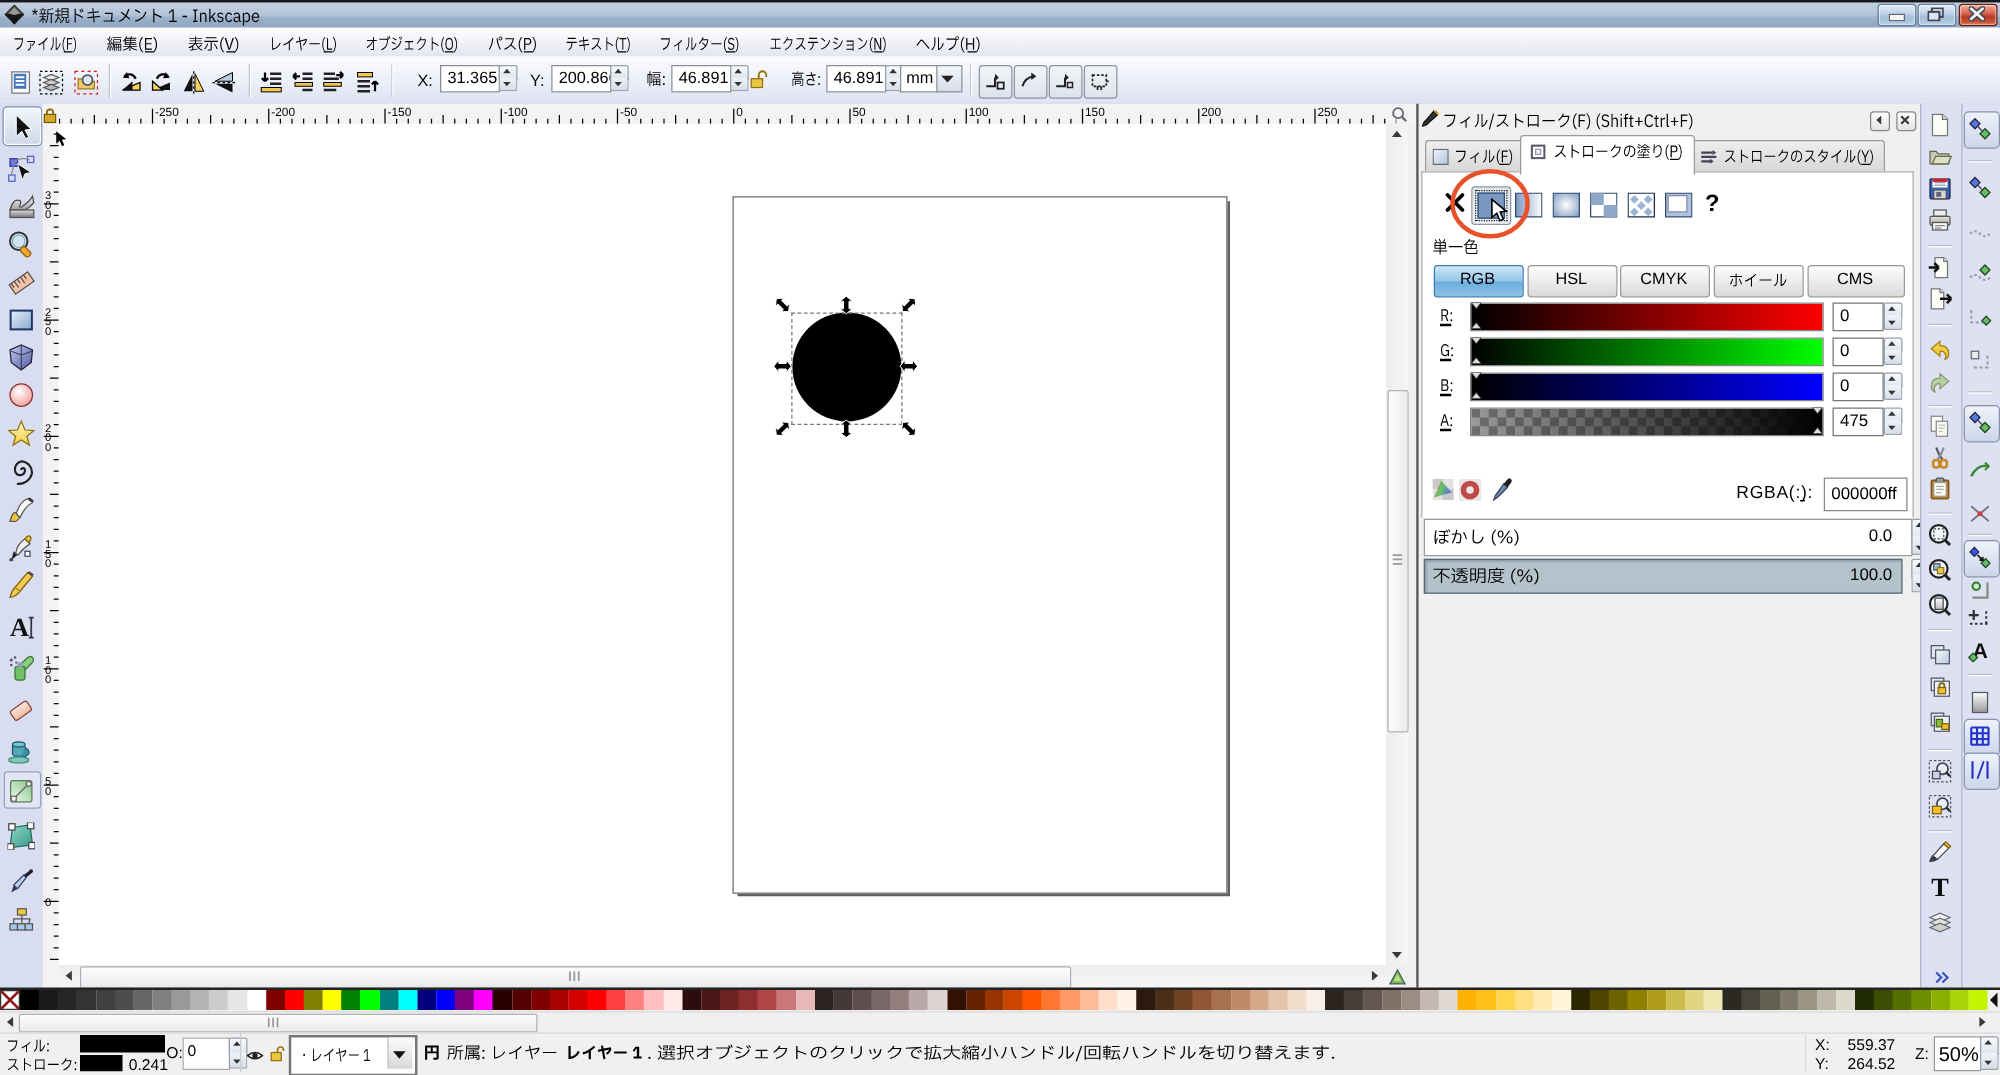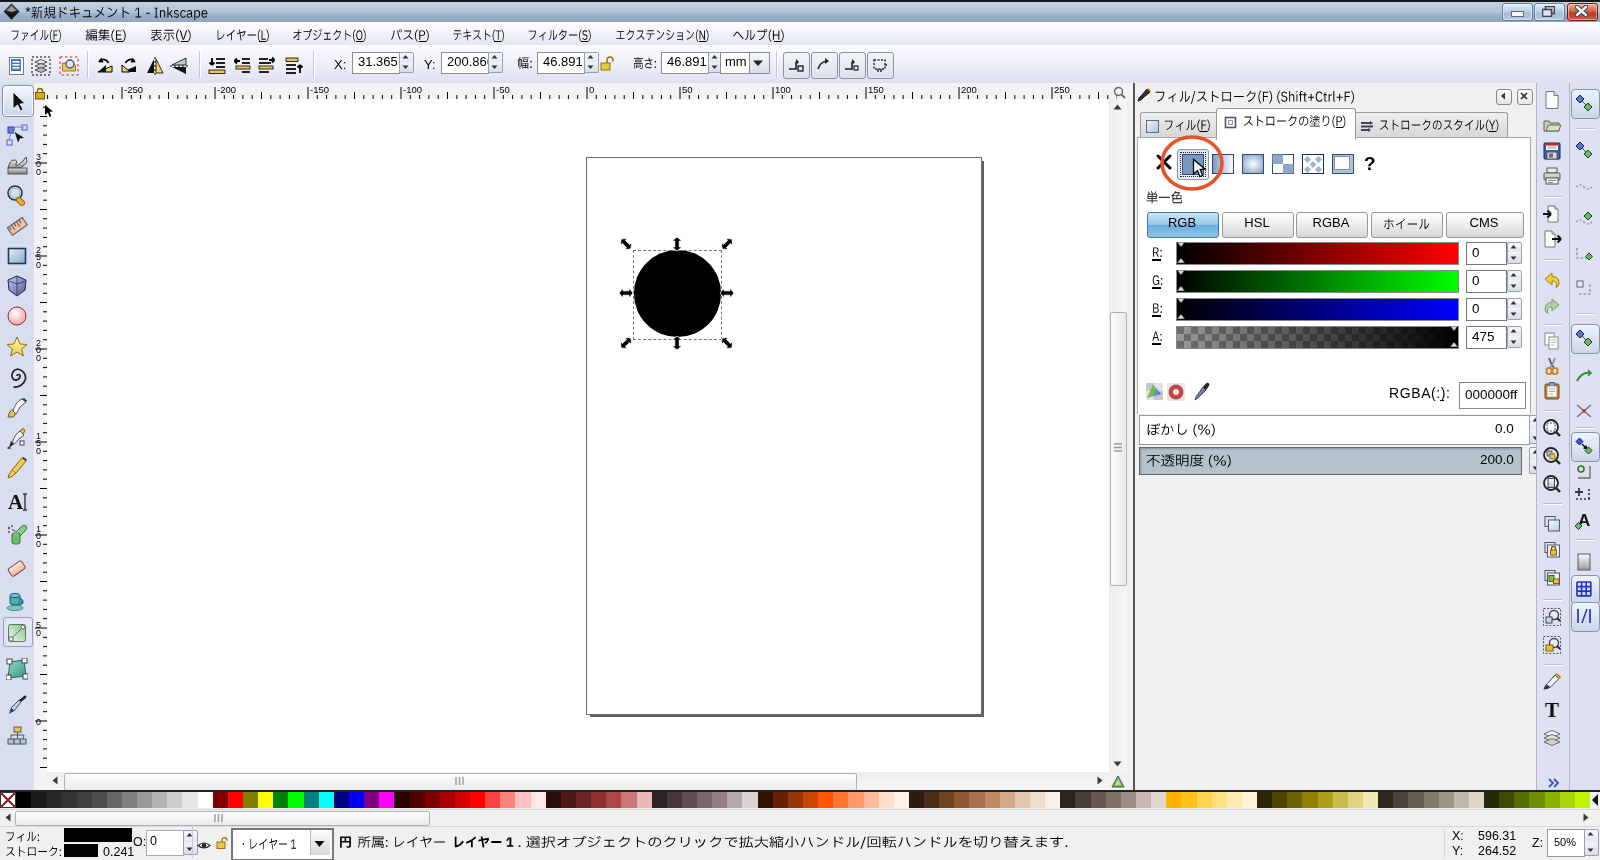--- a/index.html
+++ b/index.html
@@ -780,21 +780,21 @@
       <path d="M1.5 1.5 L1.5 16 L5.5 12.6 L7.8 18.6 L10.6 17.3 L8.2 11.6 L13 11 Z" fill="#fff" stroke="#000" stroke-width="1.3"></path>
     </svg></div>
 <div class="abs" style="left:1146px;top:189px;"><svg width="37" height="17" viewBox="0 -13.5 37 16.9">
       <path d="M6.1 -8.9Q5.6 -10.1 5.0 -11.2L5.7 -11.5Q6.0 -11.0 6.3 -10.4Q6.6 -9.8 6.8 -9.2ZM11.7 -2.1V-1.4H6.5V1.0H5.7V-1.4H0.6V-2.1H5.7V-3.5H1.6V-8.7H8.1Q8.8 -9.8 9.5 -11.3L10.2 -11.0Q9.6 -9.6 9.0 -8.7H10.7V-3.5H6.5V-2.1ZM3.0 -8.8Q2.8 -9.3 2.5 -9.7Q2.2 -10.1 1.8 -10.7L2.5 -11.1Q3.2 -10.1 3.7 -9.2ZM5.7 -6.5V-8.0H2.4V-6.5ZM6.5 -6.5H9.9V-8.0H6.5ZM2.4 -5.8V-4.3H5.7V-5.8ZM6.5 -5.8V-4.3H9.9V-5.8Z M24.0 -4.7H13.0V-5.7H24.0Z M35.2 -2.5 35.9 -2.3V-0.4Q35.9 0.1 35.7 0.4Q35.5 0.6 35.0 0.6H28.7Q27.9 0.6 27.4 0.4Q27.0 0.2 26.8 -0.3Q26.5 -0.8 26.5 -1.7V-6.9Q26.1 -6.5 25.6 -6.2L25.2 -6.9Q26.5 -7.7 27.6 -8.9Q28.7 -10.2 29.3 -11.4L30.1 -11.2Q29.9 -10.7 29.6 -10.2H33.8V-9.6Q33.5 -9.0 33.0 -8.4Q32.5 -7.8 32.0 -7.4H35.4V-3.4H27.3V-1.8Q27.3 -1.1 27.4 -0.8Q27.6 -0.4 27.9 -0.3Q28.2 -0.2 28.9 -0.2H35.2ZM29.0 -9.4Q28.3 -8.4 27.2 -7.4H30.9Q31.4 -7.8 32.0 -8.3Q32.5 -8.9 32.8 -9.4ZM30.5 -6.7H27.3V-4.2H30.5ZM31.3 -4.2H34.6V-6.7H31.3Z" fill="#000"></path>
     </svg></div>
 <div class="abs" style="left:1147px;top:212px;width:70px;height:24px;background:linear-gradient(#cde6f8,#94c5e8 50%,#6aaede 52%,#8fc3e8);border:1px solid #3a7ab0;border-radius:3px"></div>
 <div class="abs" style="left:1147px;top:216px;font-size:13px;width:70px;text-align:center">RGB</div>
 <div class="abs" style="left:1222px;top:212px;width:70px;height:24px;background:linear-gradient(#fefefe,#e8e8e8 60%,#d8d8d8);border:1px solid #999;border-radius:3px"></div>
 <div class="abs" style="left:1222px;top:216px;font-size:13px;width:70px;text-align:center">HSL</div>
 <div class="abs" style="left:1296px;top:212px;width:70px;height:24px;background:linear-gradient(#fefefe,#e8e8e8 60%,#d8d8d8);border:1px solid #999;border-radius:3px"></div>
-<div class="abs" style="left:1296px;top:216px;font-size:13px;width:70px;text-align:center">RGBA</div>
+<div class="abs" style="left:1296px;top:216px;font-size:13px;width:70px;text-align:center">CMYK</div>
 <div class="abs" style="left:1371px;top:212px;width:70px;height:24px;background:linear-gradient(#fefefe,#e8e8e8 60%,#d8d8d8);border:1px solid #999;border-radius:3px"></div>
 <div class="abs" style="left:1382.5px;top:216px;"><svg width="47" height="16" viewBox="0 -12.5 47 15.6">
       <path d="M3.7 0.2 3.6 -0.6H5.5V-7.1H1.2V-8.0H5.5V-10.0H6.3V-8.0H10.6V-7.1H6.3V-0.7Q6.3 -0.2 6.1 0.0Q5.9 0.2 5.4 0.2ZM0.9 -1.5Q1.5 -2.4 2.0 -3.5Q2.4 -4.6 2.7 -5.8L3.5 -5.6Q3.2 -4.4 2.7 -3.2Q2.3 -2.0 1.7 -1.1ZM10.1 -1.1Q8.9 -3.1 8.2 -5.6L9.0 -5.8Q9.6 -3.5 10.8 -1.5Z M21.9 -9.1Q20.5 -7.5 18.6 -6.2V0.4H17.8V-5.6Q15.7 -4.3 13.3 -3.4L12.9 -4.2Q15.3 -5.1 17.5 -6.5Q19.8 -8.0 21.4 -9.7Z M34.1 -4.3H24.7V-5.2H34.1Z M46.2 -4.9Q45.6 -3.1 44.6 -1.8Q43.6 -0.5 42.3 0.1H41.5V-9.7H42.4V-0.9Q44.5 -2.1 45.5 -5.3ZM38.6 -9.6H39.4V-5.8Q39.4 -3.6 38.8 -2.1Q38.2 -0.7 36.8 0.3L36.2 -0.4Q37.5 -1.3 38.1 -2.6Q38.6 -3.8 38.6 -5.8Z" fill="#000"></path>
     </svg></div>
 <div class="abs" style="left:1446px;top:212px;width:76px;height:24px;background:linear-gradient(#fefefe,#e8e8e8 60%,#d8d8d8);border:1px solid #999;border-radius:3px"></div>
 <div class="abs" style="left:1446px;top:216px;font-size:13px;width:76px;text-align:center">CMS</div>
 <div class="abs" style="left:1152px;top:244px;"><svg width="11" height="16" viewBox="0 -13.0 11 16.2">
       <path d="M2.0 -4.1V0.0H1.1V-9.5H4.3Q5.4 -9.5 6.0 -8.8Q6.6 -8.1 6.6 -6.8Q6.6 -5.8 6.1 -5.1Q5.7 -4.4 4.9 -4.2L6.8 0.0H5.7L3.9 -4.1ZM4.3 -5.0Q4.9 -5.0 5.2 -5.4Q5.6 -5.8 5.6 -6.5V-7.1Q5.6 -7.8 5.2 -8.2Q4.9 -8.6 4.3 -8.6H2.0V-5.0Z M8.4 -6.3V-6.4Q8.4 -6.8 8.6 -7.0Q8.8 -7.2 9.1 -7.2Q9.4 -7.2 9.6 -7.0Q9.8 -6.8 9.8 -6.4V-6.3Q9.8 -5.9 9.6 -5.7Q9.4 -5.5 9.1 -5.5Q8.8 -5.5 8.6 -5.7Q8.4 -5.9 8.4 -6.3ZM8.4 -0.6V-0.8Q8.4 -1.1 8.6 -1.3Q8.8 -1.5 9.1 -1.5Q9.4 -1.5 9.6 -1.3Q9.8 -1.1 9.8 -0.8V-0.6Q9.8 -0.2 9.6 -0.0Q9.4 0.2 9.1 0.2Q8.8 0.2 8.6 -0.0Q8.4 -0.2 8.4 -0.6Z" fill="#000"></path>
     </svg></div>
 <div class="abs" style="left:1152px;top:259px;width:9px;height:1.5px;background:#000"></div>
@@ -896,21 +896,21 @@
 <div class="abs" style="left:1529px;top:415px;width:13px;height:14px;background:linear-gradient(#f8fafc,#dfe5ee);border:1px solid #99a0ad;border-radius:2px 2px 0 0"></div>
 <div class="abs" style="left:1529px;top:429px;width:13px;height:14px;background:linear-gradient(#f0f4f9,#d6dde8);border:1px solid #99a0ad;border-top:none;border-radius:0 0 2px 2px"></div>
 <svg class="abs" style="left:1529px;top:415px" width="13" height="28">
     <path d="M6.5 3 L9.5 6.5 L3.5 6.5 Z" fill="#333"></path>
     <path d="M6.5 25 L9.5 21.5 L3.5 21.5 Z" fill="#333"></path>
   </svg>
 <div class="abs" style="left:1139px;top:447px;width:381px;height:26px;background:#b3c2cb;border:1px solid #5a6a74;box-shadow:inset 1px 1px 2px rgba(0,0,0,0.25)"></div>
 <div class="abs" style="left:1146px;top:452px;"><svg width="86" height="17" viewBox="0 -13.5 86 16.9">
       <path d="M13.8 -3.4 13.2 -2.6 7.9 -6.2Q7.8 -6.2 7.8 -6.2Q7.7 -6.2 7.7 -6.0V0.9H6.7V-6.7Q5.7 -5.5 4.3 -4.5Q2.9 -3.4 1.2 -2.6L0.7 -3.3Q3.3 -4.5 5.0 -6.2Q6.7 -7.8 7.3 -9.7H0.8V-10.5H13.7V-9.7H8.3Q8.1 -8.9 7.7 -8.2V-6.5H7.8L8.0 -6.8Q8.1 -6.9 8.2 -6.9Q8.3 -6.9 8.4 -6.9Z M18.5 -6.2Q20.0 -6.7 21.0 -7.1Q22.0 -7.6 22.5 -8.3H18.8V-9.0H23.0V-10.0Q21.1 -9.9 19.6 -9.9L19.3 -10.7Q24.2 -10.7 27.4 -11.2L27.8 -10.5Q26.1 -10.3 23.9 -10.1V-9.0H28.4V-8.3H24.4Q24.9 -7.7 25.9 -7.2Q26.9 -6.7 28.5 -6.2L28.2 -5.5Q26.2 -6.1 25.2 -6.8Q24.1 -7.4 24.0 -8.2H23.9V-5.9H23.0V-8.2H22.9Q22.8 -7.4 21.8 -6.8Q20.8 -6.1 18.9 -5.4ZM17.7 -7.7Q16.5 -9.6 15.5 -10.6L16.2 -11.1Q16.8 -10.5 17.4 -9.7Q18.0 -9.0 18.4 -8.2ZM17.8 -2.4Q17.8 -1.3 18.6 -0.7Q19.5 -0.1 21.0 -0.1H28.5L28.4 0.7H21.0Q19.4 0.7 18.4 0.1Q17.5 -0.5 17.4 -1.4H17.3Q17.3 -0.7 16.8 -0.1Q16.3 0.5 15.4 0.9L15.1 0.1Q16.1 -0.4 16.5 -0.9Q16.9 -1.5 16.9 -2.5V-5.5H15.2V-6.3H17.8ZM25.7 -1.8Q26.1 -1.8 26.3 -1.9Q26.5 -2.0 26.5 -2.2Q26.7 -2.7 26.7 -3.4H24.3Q24.7 -4.0 25.0 -4.8H22.6Q22.5 -3.4 21.7 -2.4Q20.8 -1.5 19.3 -0.9L18.9 -1.6Q20.2 -2.1 20.9 -2.9Q21.6 -3.6 21.7 -4.8H19.8V-5.5H25.9V-5.0Q25.7 -4.4 25.5 -4.1H27.6Q27.6 -3.2 27.5 -2.7Q27.5 -2.2 27.3 -1.8Q27.2 -1.4 26.9 -1.2Q26.5 -1.0 25.9 -1.0H23.9L23.7 -1.8Z M36.3 -10.8H42.4V-0.2Q42.4 0.3 42.1 0.6Q41.9 0.8 41.4 0.8H38.8L38.6 -0.1H41.4V-3.5H37.0Q36.9 -2.2 36.4 -1.1Q36.0 -0.1 35.2 1.0L34.4 0.4Q35.2 -0.6 35.6 -1.6Q36.0 -2.6 36.2 -3.9Q36.3 -5.1 36.3 -7.1ZM30.2 -10.8H34.8V-1.4H31.1V-0.1H30.2ZM33.9 -6.7V-10.1H31.1V-6.7ZM41.4 -7.6V-10.0H37.2V-7.6ZM41.4 -4.2V-6.8H37.2Q37.2 -5.3 37.1 -4.2ZM31.1 -5.9V-2.1H33.9V-5.9Z M51.8 -10.3H57.4V-9.5H46.2V-6.6Q46.2 -1.7 44.9 0.9L44.1 0.3Q44.7 -0.9 45.0 -2.7Q45.3 -4.4 45.3 -6.7V-10.3H50.7V-11.3H51.8ZM54.0 -9.0H54.9V-7.6H57.3V-6.9H54.9V-4.8H48.9V-6.9H46.8V-7.6H48.9V-9.0H49.8V-7.6H54.0ZM49.8 -5.5H54.0V-6.9H49.8ZM56.0 -3.3Q55.0 -1.8 52.9 -0.7Q54.6 -0.1 57.3 0.3L57.0 1.0Q54.1 0.6 51.9 -0.3Q49.5 0.7 46.5 1.0L46.2 0.2Q48.7 -0.0 50.8 -0.7Q49.6 -1.4 48.3 -2.4L48.9 -2.9Q50.3 -1.8 51.8 -1.1Q53.8 -2.0 54.8 -3.1H47.1V-3.8H56.0Z M65.7 -10.8H66.8Q66.0 -10.1 65.4 -9.2Q64.7 -8.2 64.4 -7.1Q64.0 -6.0 64.0 -5.0V-3.8Q64.0 -2.8 64.4 -1.7Q64.7 -0.6 65.4 0.3Q66.0 1.3 66.8 1.9H65.7Q64.9 1.3 64.3 0.4Q63.7 -0.6 63.3 -1.8Q62.9 -3.1 62.9 -4.4Q62.9 -5.8 63.3 -7.0Q63.7 -8.2 64.3 -9.2Q64.9 -10.2 65.7 -10.8Z M67.8 -7.3Q67.8 -8.6 68.4 -9.3Q69.0 -10.1 70.2 -10.1Q71.3 -10.1 71.9 -9.3Q72.6 -8.6 72.6 -7.3Q72.6 -5.9 71.9 -5.2Q71.3 -4.5 70.2 -4.5Q69.0 -4.5 68.4 -5.2Q67.8 -5.9 67.8 -7.3ZM70.7 0.0H69.6L77.0 -9.9H78.1ZM71.5 -6.8V-7.7Q71.5 -9.4 70.2 -9.4Q68.8 -9.4 68.8 -7.7V-6.8Q68.8 -5.2 70.2 -5.2Q71.5 -5.2 71.5 -6.8ZM75.1 -2.6Q75.1 -4.0 75.7 -4.7Q76.3 -5.4 77.5 -5.4Q78.6 -5.4 79.3 -4.7Q79.9 -4.0 79.9 -2.6Q79.9 -1.3 79.3 -0.5Q78.6 0.2 77.5 0.2Q76.3 0.2 75.7 -0.5Q75.1 -1.3 75.1 -2.6ZM78.8 -2.2V-3.1Q78.8 -4.7 77.5 -4.7Q76.1 -4.7 76.1 -3.1V-2.2Q76.1 -0.5 77.5 -0.5Q78.8 -0.5 78.8 -2.2Z M82.0 1.9H80.9Q81.7 1.3 82.3 0.3Q82.9 -0.6 83.3 -1.7Q83.6 -2.8 83.6 -3.8V-5.0Q83.6 -6.0 83.3 -7.1Q82.9 -8.2 82.3 -9.2Q81.7 -10.1 80.9 -10.8H82.0Q82.7 -10.2 83.4 -9.2Q84.0 -8.2 84.4 -7.0Q84.7 -5.8 84.7 -4.4Q84.7 -3.1 84.4 -1.8Q84.0 -0.6 83.4 0.4Q82.7 1.3 82.0 1.9Z" fill="#000"></path>
     </svg></div>
-<div class="abs" style="left:1480px;top:452px;font-size:13.5px;">200.0</div>
+<div class="abs" style="left:1480px;top:452px;font-size:13.5px;">100.0</div>
 <div class="abs" style="left:1529px;top:447px;width:13px;height:13px;background:linear-gradient(#f8fafc,#dfe5ee);border:1px solid #99a0ad;border-radius:2px 2px 0 0"></div>
 <div class="abs" style="left:1529px;top:460px;width:13px;height:13px;background:linear-gradient(#f0f4f9,#d6dde8);border:1px solid #99a0ad;border-top:none;border-radius:0 0 2px 2px"></div>
 <svg class="abs" style="left:1529px;top:447px" width="13" height="26">
     <path d="M6.5 3 L9.5 6.5 L3.5 6.5 Z" fill="#333"></path>
     <path d="M6.5 23 L9.5 19.5 L3.5 19.5 Z" fill="#333"></path>
   </svg>
 <div class="abs" style="left:1536px;top:83px;width:33px;height:707px;background:#dde1f2;border-left:1px solid #b0b4c8"></div>
 <div class="abs" style="left:1542px;top:89.5px;"><svg width="20" height="20" viewBox="0 0 20 20">
       <path d="M4 1.5 L12 1.5 L16 5.5 L16 18.5 L4 18.5 Z" fill="#fdfdf8" stroke="#777"></path>
       <path d="M12 1.5 L12 5.5 L16 5.5" fill="#e8e8dc" stroke="#777"></path>
@@ -1314,23 +1314,23 @@
       <path d="M13.2 -6.7V-5.9H11.2V1.0H10.4V-5.9H8.0Q7.9 -3.5 7.4 -1.9Q6.8 -0.3 5.7 1.0L5.1 0.4Q6.2 -0.8 6.6 -2.4Q7.1 -4.0 7.1 -6.4V-9.6Q8.9 -9.8 10.2 -10.1Q11.4 -10.4 12.4 -10.8L12.9 -10.1Q10.9 -9.3 8.0 -9.0V-6.7ZM0.8 -10.3H6.3V-9.5H0.8ZM1.1 1.0 0.4 0.4Q0.9 -0.5 1.1 -1.6Q1.3 -2.7 1.3 -4.4V-8.1H6.0V-3.7H2.1Q2.1 -2.3 1.9 -1.2Q1.6 -0.1 1.1 1.0ZM5.2 -4.4V-7.3H2.1V-4.4Z M26.3 -10.5V-8.0H16.4Q16.4 -5.5 16.2 -3.9Q16.1 -2.3 15.8 -1.2Q15.5 -0.0 15.0 0.9L14.2 0.2Q14.7 -0.5 15.0 -1.6Q15.3 -2.6 15.4 -4.1Q15.5 -5.6 15.5 -8.0V-10.5ZM16.4 -8.7H25.4V-9.8H16.4ZM21.9 -2.8H26.4V0.2Q26.4 0.6 26.2 0.7Q26.0 0.9 25.5 0.9H23.9L23.7 0.2H25.5V-2.1H21.9V-0.9Q22.8 -0.9 23.7 -1.0Q23.6 -1.2 23.2 -1.6L23.8 -1.9Q24.4 -1.2 25.0 -0.2L24.4 0.0Q24.2 -0.3 24.1 -0.5Q22.0 -0.2 18.5 -0.0L18.4 -0.7Q19.9 -0.8 21.2 -0.8V-2.1H17.8V1.0H17.0V-2.8H21.2V-3.5H17.6V-5.8H21.2V-6.6Q19.3 -6.5 17.2 -6.5L17.0 -7.1Q22.6 -7.1 25.7 -7.5L26.0 -6.9Q24.3 -6.7 21.9 -6.6V-5.8H25.7V-3.5H21.9ZM18.4 -5.2V-4.2H21.2V-5.2ZM24.9 -4.2V-5.2H21.9V-4.2Z M28.7 -6.3V-6.4Q28.7 -6.8 28.9 -7.0Q29.2 -7.2 29.6 -7.2Q30.0 -7.2 30.2 -7.0Q30.4 -6.8 30.4 -6.4V-6.3Q30.4 -5.9 30.2 -5.7Q30.0 -5.5 29.6 -5.5Q29.2 -5.5 28.9 -5.7Q28.7 -5.9 28.7 -6.3ZM28.7 -0.6V-0.8Q28.7 -1.1 28.9 -1.3Q29.2 -1.5 29.6 -1.5Q30.0 -1.5 30.2 -1.3Q30.4 -1.1 30.4 -0.8V-0.6Q30.4 -0.2 30.2 -0.0Q30.0 0.2 29.6 0.2Q29.2 0.2 28.9 -0.0Q28.7 -0.2 28.7 -0.6Z M38.1 -0.1V-9.9H39.0V-1.0Q41.3 -1.3 43.3 -2.5Q45.2 -3.8 46.4 -6.0L47.2 -5.4Q45.9 -3.2 43.8 -1.8Q41.7 -0.3 39.0 -0.1Z M60.7 -9.4Q59.0 -7.8 56.8 -6.4V0.4H55.8V-5.8Q53.4 -4.5 50.6 -3.5L50.2 -4.4Q52.9 -5.3 55.6 -6.8Q58.2 -8.3 60.0 -10.1Z M74.7 -8.9 74.9 -8.0Q74.5 -6.6 73.6 -5.4Q72.7 -4.3 71.3 -3.2L70.6 -3.9Q72.9 -5.5 73.8 -7.8L68.2 -6.7L69.6 0.4L68.7 0.6L67.2 -6.5L63.6 -5.8L63.5 -6.7L67.0 -7.4L66.4 -10.4L67.4 -10.5L68.0 -7.6Z M88.6 -4.4H77.6V-5.4H88.6Z" fill="#000"></path>
     </svg></div>
 <div class="abs" style="left:452px;top:834px;"><svg width="62" height="16" viewBox="0 -13.0 62 16.2">
       <path d="M2.4 0.3V-10.1H4.2V-1.5Q6.0 -1.9 7.6 -3.1Q9.1 -4.3 10.2 -6.3L11.5 -5.2Q10.3 -2.9 8.3 -1.5Q6.4 -0.1 4.0 0.3Z M24.1 -9.1Q22.5 -7.5 20.6 -6.3V0.5H18.8V-5.2Q16.7 -4.0 14.4 -3.2L13.7 -4.9Q16.3 -5.7 18.7 -7.2Q21.1 -8.6 22.9 -10.4Z M36.7 -9.2 37.1 -7.6Q36.7 -6.2 35.9 -5.1Q35.1 -4.0 33.8 -3.0L32.7 -4.4Q33.7 -5.1 34.4 -5.8Q35.0 -6.5 35.3 -7.3L31.2 -6.4L32.4 0.3L30.7 0.6L29.5 -6.1L26.5 -5.4L26.2 -7.1L29.2 -7.7L28.7 -10.3L30.4 -10.6L30.8 -8.1Z M49.6 -4.0H39.4V-5.8H49.6Z M61.7 -1.6V0.0H55.2V-1.6H57.8V-8.1H57.6L55.7 -5.6L54.5 -6.6L56.7 -9.5H59.7V-1.6Z" fill="#000"></path>
     </svg></div>
 <div class="abs" style="left:514px;top:834px;"><svg width="558" height="16" viewBox="0 -13.0 558 16.2">
       <path d="M1.2 -0.6V-0.8Q1.2 -1.1 1.5 -1.3Q1.7 -1.5 2.2 -1.5Q2.6 -1.5 2.9 -1.3Q3.1 -1.1 3.1 -0.8V-0.6Q3.1 -0.2 2.9 -0.0Q2.6 0.2 2.2 0.2Q1.7 0.2 1.5 -0.0Q1.2 -0.2 1.2 -0.6Z M11.5 -7.4Q10.3 -9.2 9.2 -10.2L10.0 -10.7Q10.6 -10.1 11.2 -9.4Q11.8 -8.6 12.3 -7.9ZM14.4 -6.7Q13.7 -6.7 13.4 -6.9Q13.1 -7.1 13.1 -7.6V-9.0H16.3V-9.8H13.1V-10.5H17.2V-8.4H14.0V-7.7Q14.0 -7.5 14.1 -7.4Q14.3 -7.3 14.6 -7.3H16.7V-8.0L17.5 -7.9V-7.3Q17.5 -6.7 16.8 -6.7ZM19.4 -6.7Q18.7 -6.7 18.4 -6.9Q18.1 -7.1 18.1 -7.7V-9.0H21.4V-9.8H18.1V-10.5H22.3V-8.4H19.0V-7.7Q19.0 -7.5 19.1 -7.4Q19.2 -7.3 19.6 -7.3H21.8V-8.0L22.7 -7.8V-7.2Q22.7 -6.9 22.5 -6.8Q22.3 -6.7 21.9 -6.7ZM20.2 -3.3H22.8V-2.6H12.8V-3.3H15.3V-4.6H13.1V-5.3H15.3V-6.2H16.3V-5.3H19.3V-6.2H20.2V-5.3H22.6V-4.6H20.2ZM23.0 -0.1 22.9 0.7H15.0Q13.2 0.7 12.2 0.1Q11.2 -0.4 11.1 -1.3H11.0Q11.0 -0.6 10.5 -0.1Q10.1 0.5 9.1 0.9L8.8 0.1Q9.8 -0.4 10.2 -0.9Q10.6 -1.4 10.6 -2.4V-5.3H8.9V-6.0H11.6V-2.3Q11.6 -1.2 12.5 -0.7Q13.4 -0.1 15.0 -0.1ZM19.3 -4.6H16.3V-3.3H19.3ZM13.0 -1.1Q13.9 -1.3 14.7 -1.7Q15.5 -2.0 16.1 -2.3L16.6 -1.8Q16.0 -1.4 15.1 -1.1Q14.3 -0.7 13.4 -0.5ZM22.2 -0.5Q21.6 -0.8 20.7 -1.1Q19.8 -1.5 18.9 -1.8L19.4 -2.3Q20.2 -2.1 21.1 -1.7Q22.0 -1.4 22.7 -1.0Z M30.1 -4.7Q29.1 -4.3 27.8 -4.0V-0.2Q27.8 0.3 27.5 0.5Q27.3 0.8 26.7 0.8H24.9L24.6 -0.1H26.8V-3.7Q25.9 -3.5 24.4 -3.2L24.2 -4.0Q25.3 -4.1 26.8 -4.5V-7.7H24.4V-8.5H26.8V-10.8H27.8V-8.5H30.0V-7.7H27.8V-4.8Q28.9 -5.1 29.9 -5.4ZM35.0 -5.4Q35.4 -1.9 38.3 0.3L37.7 0.9Q36.1 -0.3 35.2 -1.9Q34.3 -3.5 34.1 -5.4H31.7Q31.7 -3.5 31.1 -1.9Q30.6 -0.4 29.5 0.9L28.8 0.4Q29.9 -0.9 30.4 -2.4Q30.8 -3.9 30.8 -6.1V-10.3H37.5V-5.4ZM36.6 -9.5H31.7V-6.1H36.6Z M53.0 -8.0V-7.1H49.5V-0.7Q49.5 0.2 48.3 0.2H45.6L45.4 -0.6H48.4V-7.0H48.3Q47.8 -5.6 45.7 -4.0Q43.6 -2.4 41.0 -1.2L40.4 -2.0Q45.1 -4.2 47.7 -7.1H40.9V-8.0H48.4V-10.4H49.5V-8.0Z M68.3 -11.3Q69.1 -10.2 69.7 -9.1L68.9 -8.8Q68.2 -10.1 67.5 -11.0ZM66.6 -10.7Q67.6 -9.5 68.1 -8.5L67.2 -8.2L66.9 -8.7Q66.8 -6.2 66.0 -4.4Q65.1 -2.7 63.4 -1.5Q61.7 -0.3 58.9 0.4L58.5 -0.5Q60.9 -1.1 62.5 -2.1Q64.0 -3.1 64.8 -4.6Q65.6 -6.1 65.7 -8.1H56.2V-9.0H66.7Q66.3 -9.7 65.8 -10.4Z M83.7 -8.6Q82.9 -9.8 82.1 -10.6L82.9 -11.0Q83.8 -9.9 84.5 -8.9ZM82.0 -7.9Q81.3 -9.0 80.4 -10.0L81.3 -10.3Q82.2 -9.2 82.8 -8.3ZM77.1 -7.5Q76.0 -7.9 74.8 -8.4Q73.6 -8.8 72.5 -9.1L72.9 -9.9Q73.9 -9.6 75.2 -9.2Q76.4 -8.8 77.5 -8.3ZM71.9 -0.7Q74.6 -1.0 76.6 -1.8Q78.5 -2.6 80.0 -4.0Q81.4 -5.4 82.5 -7.5L83.5 -6.9Q81.8 -3.7 79.1 -2.0Q76.4 -0.2 72.2 0.3ZM75.9 -4.2Q74.7 -4.7 73.5 -5.1Q72.3 -5.5 71.2 -5.8L71.6 -6.6Q72.7 -6.3 73.9 -5.9Q75.2 -5.5 76.3 -5.0Z M98.2 -0.2H87.7V-1.1H92.3V-6.2H88.2V-7.1H97.7V-6.2H93.4V-1.1H98.2Z M113.8 -8.6Q113.6 -5.3 111.2 -3.0Q108.9 -0.7 104.9 0.3L104.3 -0.5Q107.9 -1.4 110.0 -3.2Q112.1 -5.0 112.6 -7.7H106.7Q106.0 -6.9 105.2 -6.1Q104.3 -5.4 103.2 -4.7L102.5 -5.4Q104.1 -6.4 105.3 -7.7Q106.5 -8.9 107.2 -10.4L108.3 -10.2Q107.8 -9.3 107.3 -8.6Z M128.9 -3.1Q125.4 -4.7 122.1 -5.6V0.4H121.0V-10.2H122.1V-6.6Q125.8 -5.5 129.4 -3.9Z M145.5 -4.9Q145.5 -2.8 144.0 -1.5Q142.5 -0.3 139.7 0.0L139.4 -0.9Q142.0 -1.1 143.2 -2.1Q144.4 -3.1 144.4 -4.9Q144.4 -6.5 143.2 -7.5Q142.0 -8.5 139.9 -8.7Q139.4 -4.7 138.4 -2.8Q137.4 -0.9 135.8 -0.9Q135.0 -0.9 134.3 -1.3Q133.7 -1.7 133.2 -2.4Q132.8 -3.1 132.8 -4.1Q132.8 -5.7 133.7 -6.9Q134.5 -8.2 136.0 -8.9Q137.5 -9.5 139.4 -9.5Q141.1 -9.5 142.5 -9.0Q143.9 -8.4 144.7 -7.3Q145.5 -6.3 145.5 -4.9ZM138.8 -8.7Q137.4 -8.6 136.3 -8.0Q135.2 -7.4 134.5 -6.4Q133.9 -5.4 133.9 -4.2Q133.9 -3.4 134.2 -2.9Q134.4 -2.4 134.8 -2.1Q135.3 -1.8 135.8 -1.8Q136.8 -1.8 137.6 -3.5Q138.4 -5.2 138.8 -8.7Z M160.0 -8.6Q159.8 -5.3 157.4 -3.0Q155.1 -0.7 151.1 0.3L150.6 -0.5Q154.1 -1.4 156.2 -3.2Q158.3 -5.0 158.8 -7.7H152.9Q152.2 -6.9 151.4 -6.1Q150.5 -5.4 149.4 -4.7L148.7 -5.4Q150.3 -6.4 151.5 -7.7Q152.7 -8.9 153.4 -10.4L154.5 -10.2Q154.0 -9.3 153.5 -8.6Z M167.4 -0.7Q169.5 -1.1 170.7 -1.7Q171.9 -2.3 172.5 -3.3Q173.1 -4.3 173.1 -5.8V-10.0H174.2V-5.8Q174.2 -4.0 173.5 -2.9Q172.8 -1.7 171.5 -0.9Q170.1 -0.2 167.9 0.2ZM166.6 -3.9H165.5V-9.9H166.6Z M184.6 -4.3Q184.3 -5.8 183.5 -7.7L184.6 -8.0Q185.4 -5.8 185.7 -4.5ZM182.5 -0.1Q184.7 -0.9 186.0 -1.9Q187.3 -2.9 188.0 -4.3Q188.7 -5.7 189.0 -7.6L190.1 -7.5Q189.8 -5.4 189.1 -3.9Q188.3 -2.4 186.9 -1.2Q185.4 -0.1 183.1 0.8ZM181.3 -3.7Q180.7 -5.5 179.9 -7.1L181.0 -7.4Q181.8 -5.6 182.3 -3.9Z M206.3 -8.6Q206.0 -5.3 203.7 -3.0Q201.3 -0.7 197.3 0.3L196.8 -0.5Q200.4 -1.4 202.4 -3.2Q204.5 -5.0 205.0 -7.7H199.1Q198.4 -6.9 197.6 -6.1Q196.7 -5.4 195.6 -4.7L194.9 -5.4Q196.6 -6.4 197.7 -7.7Q198.9 -8.9 199.6 -10.4L200.7 -10.2Q200.2 -9.3 199.8 -8.6Z M220.6 0.2Q217.3 0.1 215.6 -0.9Q214.0 -1.9 214.0 -3.7Q214.0 -5.1 214.8 -6.1Q215.6 -7.2 216.8 -7.8Q217.6 -8.1 218.6 -8.3V-8.4Q213.6 -8.1 209.8 -7.9L209.7 -8.8Q215.4 -9.1 222.2 -9.4L222.2 -8.6Q221.4 -8.5 220.8 -8.4Q220.2 -8.4 219.6 -8.2Q218.5 -7.9 217.4 -7.3Q216.4 -6.6 215.7 -5.8Q215.1 -4.9 215.1 -3.9Q215.1 -2.4 216.4 -1.6Q217.8 -0.8 220.8 -0.7ZM222.1 -4.9Q221.3 -6.1 220.5 -6.9L221.3 -7.3Q222.3 -6.2 222.9 -5.3ZM220.4 -4.2Q219.7 -5.3 218.8 -6.2L219.6 -6.6Q220.6 -5.6 221.2 -4.5Z M234.5 -9.2H238.6V-8.5H230.8V-7.1Q230.8 -4.5 230.4 -2.6Q230.1 -0.7 229.2 1.0L228.4 0.5Q229.2 -0.9 229.5 -2.8Q229.9 -4.6 229.9 -7.1V-9.2H233.6V-10.9H234.5ZM229.2 -4.6Q228.3 -4.3 227.4 -4.0V-0.1Q227.4 0.4 227.1 0.6Q226.9 0.8 226.4 0.8H225.0L224.8 -0.0H226.4V-3.7Q225.7 -3.5 224.6 -3.2L224.4 -3.9Q225.5 -4.2 226.4 -4.4V-7.7H224.6V-8.4H226.4V-10.8H227.4V-8.4H229.1V-7.7H227.4V-4.7Q228.3 -5.0 229.0 -5.3ZM236.6 -4.8Q237.1 -3.7 237.7 -2.2Q238.2 -0.7 238.6 0.6L237.7 0.9Q237.5 0.2 237.3 -0.4Q235.9 -0.2 234.1 0.1Q232.3 0.3 230.5 0.5L230.3 -0.4L231.6 -0.5Q232.3 -2.0 232.8 -3.9Q233.3 -5.7 233.6 -7.6L234.7 -7.4Q233.9 -3.2 232.7 -0.6Q235.0 -0.8 237.0 -1.2Q236.3 -3.1 235.6 -4.5Z M247.4 -6.5Q247.5 -5.2 248.2 -4.1Q248.8 -3.1 250.3 -2.1Q251.7 -1.1 254.0 0.0L253.4 0.8Q251.2 -0.3 249.9 -1.2Q248.5 -2.1 247.8 -3.1Q247.1 -4.1 247.0 -5.4H246.8Q246.7 -4.1 246.0 -3.1Q245.4 -2.1 244.1 -1.2Q242.7 -0.3 240.6 0.8L240.0 0.0Q242.3 -1.1 243.7 -2.1Q245.0 -3.1 245.7 -4.1Q246.3 -5.2 246.4 -6.5H240.2V-7.3H246.4V-10.7H247.4V-7.3H253.8V-6.5Z M263.3 -7.8Q263.0 -6.9 262.6 -6.0V1.0H261.7V-4.6Q261.3 -3.9 260.8 -3.2L260.3 -3.9L260.5 -4.1L259.9 -3.9Q259.8 -4.2 259.7 -4.6L258.3 -4.5V1.0H257.5V-4.4Q255.9 -4.3 255.1 -4.2L255.0 -5.0L256.2 -5.0Q256.9 -5.8 257.4 -6.5Q256.5 -7.5 255.2 -8.5L255.8 -9.1L256.4 -8.5Q257.2 -9.7 257.7 -10.9L258.5 -10.6Q257.8 -9.2 257.0 -8.0Q257.4 -7.6 257.9 -7.1Q258.6 -8.3 259.3 -9.5L260.1 -9.1Q258.6 -6.7 257.2 -5.1Q258.5 -5.2 259.4 -5.3Q259.2 -5.9 258.9 -6.5L259.6 -6.7Q260.2 -5.7 260.6 -4.3Q261.2 -5.1 261.7 -6.1Q262.3 -7.1 262.5 -8.0ZM269.2 -9.7V-7.6H268.7V-7.0H266.7Q266.5 -6.1 266.2 -5.4H268.6V1.0H267.7V0.2H264.6V1.0H263.7V-5.4H265.4Q265.6 -6.1 265.9 -7.0H263.6V-7.7H268.3V-9.0H261.7V-7.6H260.8V-9.7H264.4V-10.9H265.3V-9.7ZM264.6 -3.0H267.7V-4.8H264.6ZM259.7 -3.5Q260.2 -1.9 260.4 -0.6L259.6 -0.3Q259.4 -2.1 258.9 -3.3ZM255.2 -0.1Q255.8 -1.6 256.0 -3.4L256.8 -3.3Q256.6 -1.2 255.9 0.3ZM264.6 -0.5H267.7V-2.3H264.6Z M274.3 0.5 274.1 -0.3H277.5V-10.8H278.6V-0.5Q278.6 0.1 278.3 0.3Q278.0 0.5 277.4 0.5ZM270.8 -2.5Q272.0 -3.7 272.7 -5.3Q273.5 -6.8 273.9 -8.4L274.9 -8.2Q274.5 -6.5 273.7 -4.9Q272.9 -3.2 271.7 -1.9ZM283.9 -1.7Q283.3 -3.2 282.5 -4.9Q281.7 -6.7 280.9 -8.0L281.8 -8.3Q282.6 -6.9 283.5 -5.2Q284.3 -3.4 284.9 -2.0Z M286.8 -0.5Q288.5 -2.4 289.3 -4.5Q290.1 -6.5 290.3 -9.4L291.4 -9.4Q291.2 -6.4 290.3 -4.2Q289.5 -2.0 287.8 0.0ZM296.1 -9.4Q296.4 -6.6 297.2 -4.5Q298.0 -2.4 299.6 -0.5L298.6 0.0Q297.0 -2.0 296.1 -4.2Q295.3 -6.4 295.0 -9.4Z M308.0 -6.6Q305.8 -7.9 303.2 -8.9L303.8 -9.7Q306.3 -8.7 308.6 -7.4ZM303.4 -1.1Q306.1 -1.6 308.0 -2.4Q309.9 -3.2 311.3 -4.6Q312.6 -6.0 313.7 -8.0L314.6 -7.5Q313.1 -4.3 310.5 -2.6Q307.9 -0.9 303.7 -0.2Z M328.8 -7.7Q328.1 -9.0 327.3 -10.0L328.1 -10.3Q329.1 -9.1 329.6 -8.0ZM322.0 -10.1V-6.5Q325.7 -5.4 329.3 -3.8L328.8 -3.0Q325.3 -4.5 322.0 -5.5V0.5H320.9V-10.1ZM327.1 -7.1Q326.5 -8.2 325.6 -9.4L326.4 -9.7Q327.5 -8.3 327.9 -7.4Z M346.1 -5.1Q345.4 -3.2 344.0 -1.8Q342.7 -0.5 341.0 0.1H340.0V-10.0H341.1V-0.9Q343.8 -2.1 345.2 -5.6ZM336.2 -10.0H337.2V-6.1Q337.2 -3.7 336.4 -2.2Q335.5 -0.8 333.8 0.3L333.0 -0.4Q334.7 -1.4 335.4 -2.7Q336.2 -4.0 336.2 -6.0Z M348.4 2.1H347.3L351.6 -10.1H352.7Z M354.6 1.0V-10.3H367.4V1.0H366.4V0.2H355.6V1.0ZM355.6 -9.6V-0.6H366.4V-9.6ZM357.9 -2.6V-7.6H364.0V-2.6ZM358.9 -3.4H363.1V-6.8H358.9Z M373.1 -1.7H376.1V-1.0H373.1V1.0H372.2V-1.0H369.4V-1.7H372.2V-2.8H369.9V-7.7H372.2V-8.8H369.4V-9.5H372.2V-10.8H373.1V-9.5H376.0V-8.8H373.1V-7.7H375.5V-2.8H373.1ZM376.7 -10.1H382.8V-9.4H376.7ZM372.2 -7.1H370.8V-5.7H372.2ZM374.6 -5.7V-7.1H373.1V-5.7ZM382.7 1.0Q382.5 0.3 382.3 -0.3Q379.5 0.4 375.7 0.7L375.6 -0.1Q376.0 -0.1 376.8 -0.2Q377.2 -1.5 377.7 -3.0Q378.1 -4.6 378.4 -5.8H376.1V-6.6H383.4V-5.8H379.4Q378.8 -3.4 377.8 -0.3Q380.0 -0.6 382.0 -0.9Q381.2 -2.8 380.6 -3.9L381.4 -4.2Q382.0 -3.3 382.5 -1.9Q383.1 -0.6 383.6 0.7ZM370.8 -5.0V-3.5H372.2V-5.0ZM373.1 -5.0V-3.5H374.6V-5.0Z M385.5 -0.5Q387.1 -2.4 387.9 -4.5Q388.7 -6.5 389.0 -9.4L390.1 -9.4Q389.8 -6.4 389.0 -4.2Q388.1 -2.0 386.5 0.0ZM394.8 -9.4Q395.0 -6.6 395.8 -4.5Q396.7 -2.4 398.2 -0.5L397.2 0.0Q395.6 -2.0 394.7 -4.2Q393.9 -6.4 393.6 -9.4Z M406.6 -6.6Q404.4 -7.9 401.8 -8.9L402.4 -9.7Q405.0 -8.7 407.2 -7.4ZM402.0 -1.1Q404.7 -1.6 406.6 -2.4Q408.6 -3.2 409.9 -4.6Q411.3 -6.0 412.3 -8.0L413.2 -7.5Q411.7 -4.3 409.1 -2.6Q406.5 -0.9 402.3 -0.2Z M427.4 -7.7Q426.7 -9.0 425.9 -10.0L426.8 -10.3Q427.7 -9.1 428.3 -8.0ZM420.6 -10.1V-6.5Q424.4 -5.4 427.9 -3.8L427.4 -3.0Q423.9 -4.5 420.6 -5.5V0.5H419.5V-10.1ZM425.7 -7.1Q425.1 -8.2 424.2 -9.4L425.1 -9.7Q426.1 -8.3 426.6 -7.4Z M444.7 -5.1Q444.0 -3.2 442.7 -1.8Q441.4 -0.5 439.6 0.1H438.6V-10.0H439.7V-0.9Q442.4 -2.1 443.8 -5.6ZM434.8 -10.0H435.9V-6.1Q435.9 -3.7 435.0 -2.2Q434.2 -0.8 432.4 0.3L431.7 -0.4Q433.3 -1.4 434.0 -2.7Q434.8 -4.0 434.8 -6.0Z M459.0 -0.7 459.1 0.2Q458.0 0.3 456.9 0.4Q455.7 0.5 454.8 0.5Q452.6 0.5 451.5 -0.0Q450.5 -0.5 450.5 -1.6Q450.5 -2.6 451.5 -3.3Q452.6 -4.1 454.8 -4.7Q454.7 -5.4 454.3 -5.7Q453.9 -6.0 453.3 -6.0Q451.7 -6.0 449.7 -4.5Q449.3 -4.3 449.0 -4.0Q448.7 -3.7 448.0 -2.9L447.2 -3.4Q448.3 -4.5 449.1 -5.7Q449.9 -6.9 450.5 -8.1Q448.8 -8.2 447.3 -8.2L447.4 -9.0Q449.0 -9.0 450.9 -9.0Q451.3 -9.9 451.6 -10.6L452.7 -10.4Q452.5 -10.1 452.4 -9.8Q452.3 -9.6 452.2 -9.4Q452.1 -9.1 452.1 -9.0Q455.4 -9.0 458.1 -9.2L458.2 -8.4Q455.0 -8.2 451.7 -8.1Q450.8 -6.4 449.9 -5.2L450.0 -5.1Q450.7 -5.9 451.7 -6.3Q452.6 -6.8 453.6 -6.8Q454.5 -6.8 455.1 -6.3Q455.7 -5.8 455.9 -5.0Q457.5 -5.4 459.8 -5.7L459.9 -4.9Q457.6 -4.5 455.9 -4.1Q455.9 -2.5 455.9 -1.6L454.8 -1.6Q454.9 -2.7 454.9 -3.9Q453.2 -3.4 452.4 -2.8Q451.6 -2.3 451.6 -1.6Q451.6 -0.9 452.3 -0.6Q453.0 -0.4 454.7 -0.4Q456.8 -0.4 459.0 -0.7Z M467.7 -2.3Q467.7 -1.9 467.5 -1.7Q467.3 -1.5 466.8 -1.5H464.9Q464.0 -1.5 463.7 -1.8Q463.3 -2.1 463.3 -2.8V-6.7L461.8 -6.4L461.6 -7.2L463.3 -7.5V-10.8H464.3V-7.6L468.2 -8.3L468.3 -7.5L464.3 -6.8V-3.0Q464.3 -2.6 464.5 -2.4Q464.7 -2.3 465.2 -2.3H466.9V-5.2L467.7 -5.0ZM467.6 -10.4H475.4V-8.4Q475.4 -6.7 475.2 -4.9Q475.1 -3.1 474.9 -1.6Q474.7 -0.8 474.5 -0.3Q474.2 0.2 473.6 0.4Q473.1 0.6 472.2 0.6H470.7L470.4 -0.2H472.0Q472.6 -0.2 473.0 -0.3Q473.4 -0.4 473.6 -0.8Q473.8 -1.1 473.9 -1.7Q474.1 -3.1 474.2 -4.9Q474.4 -6.7 474.4 -8.4V-9.6H471.1V-8.9Q471.1 -6.7 470.7 -5.0Q470.4 -3.3 469.7 -1.9Q468.9 -0.5 467.6 0.8L466.8 0.2Q468.1 -1.0 468.8 -2.3Q469.5 -3.6 469.8 -5.2Q470.0 -6.7 470.0 -8.9V-9.6H467.6Z M479.8 -3.4Q479.9 -6.6 480.4 -10.4L481.4 -10.4Q481.3 -8.9 481.0 -6.6H481.1Q481.3 -7.3 481.5 -7.6Q482.1 -8.6 483.1 -9.2Q484.1 -9.8 485.4 -9.8Q486.5 -9.8 487.4 -9.3Q488.2 -8.9 488.7 -7.9Q489.1 -7.0 489.1 -5.8Q489.1 -3.0 487.4 -1.5Q485.6 0.1 482.1 0.4L481.8 -0.5Q485.0 -0.9 486.5 -2.1Q488.0 -3.4 488.0 -5.7Q488.0 -7.2 487.3 -8.1Q486.5 -9.0 485.2 -9.0Q483.8 -9.0 482.8 -8.1Q481.7 -7.2 481.1 -5.6Q481.0 -5.2 481.0 -4.7Q480.9 -4.3 480.9 -3.4Z M503.7 -7.2Q503.9 -6.6 504.6 -6.1Q505.3 -5.6 506.9 -4.9L506.4 -4.3Q505.2 -4.8 504.6 -5.2Q503.9 -5.6 503.6 -6.0Q503.2 -6.5 503.1 -7.1H503.0Q502.9 -6.5 502.6 -6.2Q502.3 -5.8 501.7 -5.4Q501.1 -5.1 500.0 -4.7L499.6 -5.3L499.1 -4.7L496.3 -6.1Q496.1 -6.1 496.1 -6.1Q496.0 -6.1 496.0 -6.1Q495.9 -6.0 495.9 -6.0Q495.4 -5.5 494.8 -5.1Q494.1 -4.7 493.0 -4.2L492.5 -4.9Q494.0 -5.5 494.7 -6.0Q495.4 -6.6 495.6 -7.2H492.8V-7.9H495.8Q495.8 -8.1 495.8 -8.4V-9.0H493.1V-9.7H495.8V-10.7H496.7V-9.7H499.1V-9.0H496.7V-8.4Q496.7 -8.1 496.7 -7.9H499.3V-7.2H496.6Q496.5 -6.8 496.2 -6.4L496.3 -6.4L496.5 -6.5Q496.6 -6.6 496.7 -6.6Q496.8 -6.6 497.0 -6.6L499.6 -5.4Q501.0 -5.8 501.6 -6.2Q502.3 -6.7 502.5 -7.2H499.8V-7.9H502.6V-8.1V-9.0H500.0V-9.7H502.6V-10.7H503.6V-9.7H506.3V-9.0H503.6V-8.1V-7.9H506.7V-7.2ZM495.5 1.0H494.5V-4.4H504.9V1.0H503.9V0.3H495.5ZM503.9 -2.4V-3.7H495.5V-2.4ZM495.5 -1.7V-0.4H503.9V-1.7Z M518.9 -8.9Q515.4 -9.3 511.8 -9.5L511.9 -10.4Q515.4 -10.2 519.0 -9.8ZM521.6 -0.1Q520.3 0.2 518.9 0.2Q517.5 0.2 516.9 -0.3Q516.4 -0.8 516.3 -1.9Q516.3 -2.7 516.1 -3.0Q515.9 -3.2 515.4 -3.2Q514.5 -3.2 513.3 -2.4Q512.7 -1.9 511.1 -0.7L509.6 0.4L508.9 -0.3L517.0 -6.4H510.1V-7.3H518.7V-6.5L514.7 -3.5L514.8 -3.5Q515.1 -3.7 515.5 -3.8Q516.0 -3.9 516.2 -3.9Q516.8 -3.9 517.1 -3.5Q517.4 -3.2 517.4 -2.4Q517.4 -1.7 517.5 -1.3Q517.7 -0.9 518.0 -0.8Q518.4 -0.6 519.0 -0.6Q520.2 -0.6 521.5 -0.9Z M535.9 -0.0Q533.6 -1.5 531.3 -2.2V-1.5Q531.3 0.5 528.4 0.5Q527.0 0.5 526.2 -0.0Q525.4 -0.6 525.4 -1.5Q525.4 -2.5 526.2 -3.0Q527.0 -3.5 528.4 -3.5Q529.2 -3.5 530.3 -3.3V-5.2Q528.2 -5.2 525.4 -5.3L525.5 -6.1Q527.4 -6.0 530.3 -6.0V-8.0Q528.1 -8.0 525.0 -8.1L525.0 -8.9Q528.1 -8.8 530.3 -8.8V-10.5H531.3V-8.8Q534.1 -8.9 536.3 -9.0L536.3 -8.2Q533.8 -8.0 531.3 -8.0V-6.0Q534.0 -6.1 535.9 -6.2L535.9 -5.4Q534.2 -5.3 531.3 -5.2V-3.1Q533.8 -2.3 536.5 -0.8ZM530.3 -2.5Q529.3 -2.7 528.4 -2.7Q527.4 -2.7 526.9 -2.4Q526.4 -2.1 526.4 -1.5Q526.4 -0.9 526.9 -0.6Q527.4 -0.3 528.4 -0.3Q529.3 -0.3 529.8 -0.6Q530.3 -0.9 530.3 -1.5Z M552.5 -8.0H547.5V-5.3Q547.9 -4.4 547.9 -3.4Q547.9 -1.5 546.7 -0.6Q545.4 0.4 543.1 0.5L542.9 -0.4Q545.0 -0.5 546.0 -1.2Q547.0 -2.0 546.9 -3.5H546.8Q546.6 -3.0 546.0 -2.7Q545.5 -2.4 544.8 -2.4Q544.2 -2.4 543.6 -2.6Q543.1 -2.9 542.8 -3.3Q542.5 -3.8 542.5 -4.5Q542.5 -5.5 543.1 -6.1Q543.8 -6.7 544.8 -6.7Q545.3 -6.7 545.8 -6.5Q546.2 -6.4 546.4 -6.1H546.5V-8.0H539.4V-8.9H546.5V-10.5H547.5V-8.9H552.5ZM546.6 -4.6Q546.6 -5.1 546.1 -5.5Q545.7 -5.8 545.0 -5.8Q544.3 -5.8 543.9 -5.5Q543.5 -5.1 543.5 -4.5Q543.5 -3.9 544.0 -3.5Q544.4 -3.2 545.0 -3.2Q545.7 -3.2 546.1 -3.6Q546.6 -4.0 546.6 -4.6Z M554.9 -0.6V-0.8Q554.9 -1.1 555.1 -1.3Q555.4 -1.5 555.8 -1.5Q556.3 -1.5 556.5 -1.3Q556.8 -1.1 556.8 -0.8V-0.6Q556.8 -0.2 556.5 -0.0Q556.3 0.2 555.8 0.2Q555.4 0.2 555.1 -0.0Q554.9 -0.2 554.9 -0.6Z" fill="#000"></path>
     </svg></div>
 <div class="abs" style="left:1444px;top:828px;width:1px;height:30px;background:#d8d8d8"></div>
 <div class="abs" style="left:1452px;top:829px;font-size:12.5px;">X:</div>
-<div class="abs" style="left:1478px;top:829px;font-size:12.5px;">596.31</div>
+<div class="abs" style="left:1478px;top:829px;font-size:12.5px;">559.37</div>
 <div class="abs" style="left:1452px;top:844px;font-size:12.5px;">Y:</div>
 <div class="abs" style="left:1478px;top:844px;font-size:12.5px;">264.52</div>
 <div class="abs" style="left:1532px;top:836px;font-size:12.5px;">Z:</div>
 <div class="abs" style="left:1547px;top:829px;width:36px;height:26px;background:#fff;border:1px solid #999"></div>
-<div class="abs" style="left:1551px;top:836px;font-size:11px;width:28px;text-align:center">50%</div>
+<div class="abs" style="left:1551px;top:836px;font-size:16px;width:28px;text-align:center">50%</div>
 <div class="abs" style="left:1584px;top:829px;width:13px;height:13px;background:linear-gradient(#f8fafc,#dfe5ee);border:1px solid #99a0ad;border-radius:2px 2px 0 0"></div>
 <div class="abs" style="left:1584px;top:842px;width:13px;height:13px;background:linear-gradient(#f0f4f9,#d6dde8);border:1px solid #99a0ad;border-top:none;border-radius:0 0 2px 2px"></div>
 <svg class="abs" style="left:1584px;top:829px" width="13" height="26">
     <path d="M6.5 3 L9.5 6.5 L3.5 6.5 Z" fill="#333"></path>
     <path d="M6.5 23 L9.5 19.5 L3.5 19.5 Z" fill="#333"></path>
   </svg>
 </body></html>

